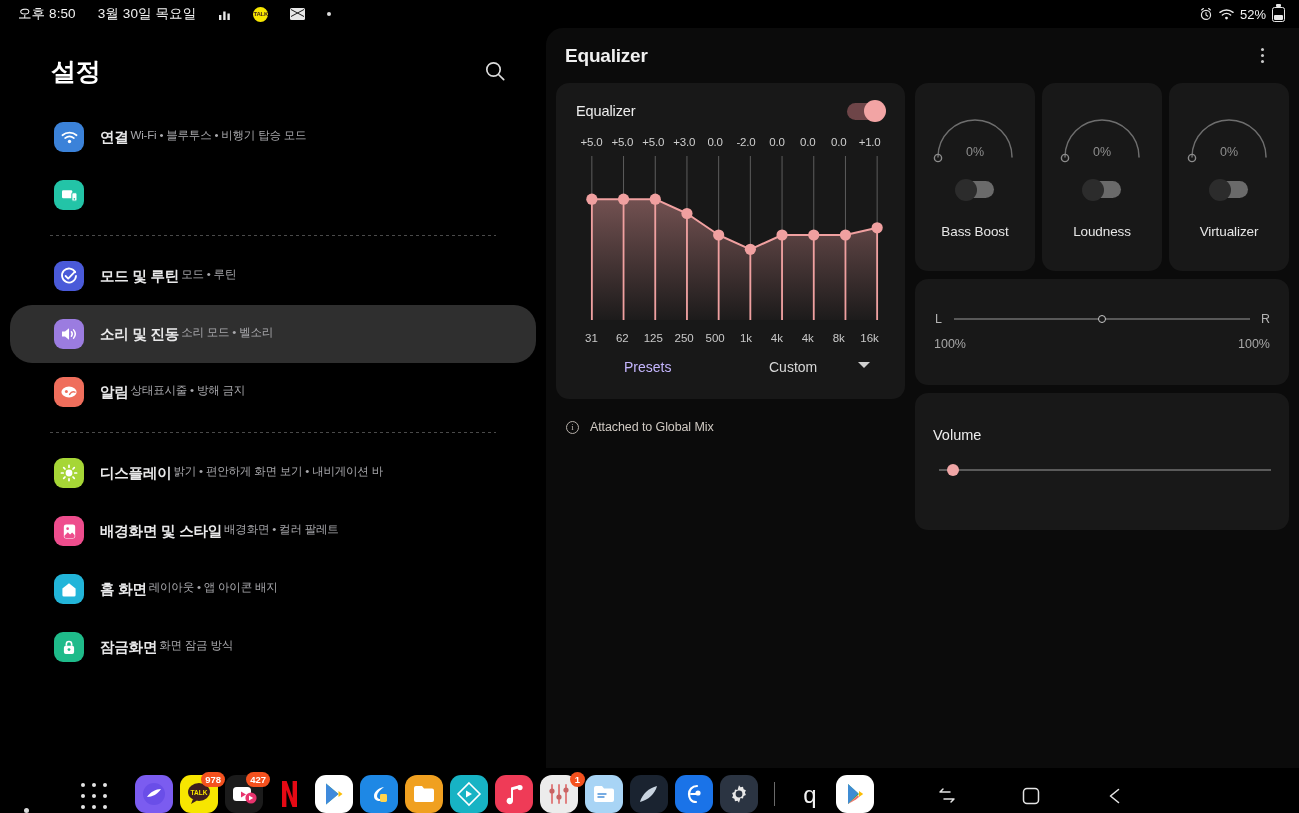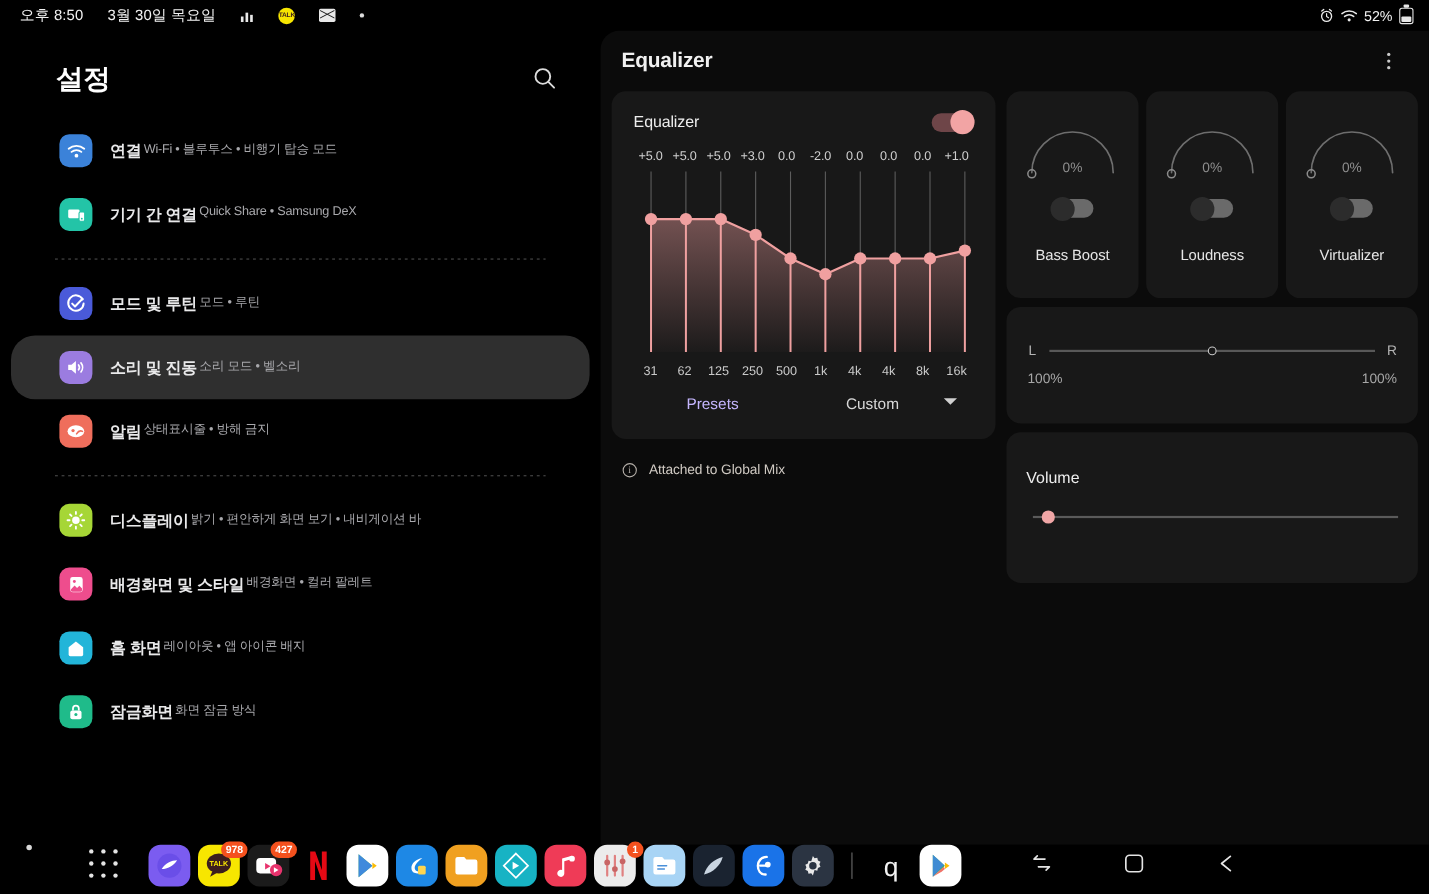--- a/index.html
+++ b/index.html
@@ -120,21 +120,21 @@
 
   
   #vol-card{margin-top:8px;height:137px;padding:34px 18px 0;}
   .vol-title{font-size:14.5px;color:#ededed;}
   .vol-slider{margin-top:21px;height:12px;position:relative;cursor:pointer;}
   .vol-track{position:absolute;left:6px;right:0;top:5px;height:1.5px;background:#5a5a5a;}
   .vol-thumb{position:absolute;left:0;top:0;width:12px;height:12px;border-radius:50%;background:#f0a6a6;}
 
   
   #taskbar{position:absolute;left:0;top:768px;width:1299px;height:45px;background:#000;
-     display:flex;align-items:flex-start;}
+     display:flex;align-items:flex-end;}
   .tb-dot{width:5px;height:5px;border-radius:50%;background:#d8d8d8;margin-left:24px;}
   .tb-apps{width:34px;height:34px;margin-left:48px;display:grid;
      grid-template-columns:repeat(3,1fr);grid-template-rows:repeat(3,1fr);
      place-items:center;cursor:pointer;}
   .tb-apps i{width:4px;height:4px;border-radius:50%;background:#e4e4e4;display:block;}
   .tb-icons{display:flex;align-items:center;gap:7px;margin-left:24px;}
   .tb-ico{width:38px;height:38px;border-radius:11px;position:relative;display:flex;
      align-items:center;justify-content:center;flex:none;cursor:pointer;}
   .sq{border-radius:12px;}
   .badge{position:absolute;top:-3px;right:-7px;min-width:19px;height:15px;padding:0 4px;
@@ -207,24 +207,20 @@
           <div class="s-sub">Wi-Fi  •  블루투스  •  비행기 탑승 모드</div>
         </div>
       </div>
       <div class="s-item">
         <div class="s-icon" style="background:#23c4a7">
           <svg width="17" height="15" viewBox="0 0 18 16">
             <rect x="1" y="2.5" width="11" height="8.5" rx="1.3" fill="#fff"></rect>
             <rect x="11.5" y="5" width="5.5" height="9" rx="1.3" fill="#fff" stroke="#23c4a7" stroke-width="1.1"></rect>
             <circle cx="14.2" cy="11.5" r=".9" fill="#23c4a7"></circle>
           </svg>
-        </div>
-        <div class="s-txt">
-          <div class="s-name">기기 간 연결</div>
-          <div class="s-sub">Quick Share  •  Samsung DeX</div>
         </div>
       </div>
       <div class="divider"></div>
       <div class="s-item">
         <div class="s-icon" style="background:#4a5ad9">
           <svg width="18" height="18" viewBox="0 0 18 18">
             <path d="M15.2 5.2A7 7 0 1 0 16 9" stroke="#fff" stroke-width="1.8" fill="none" stroke-linecap="round"></path>
             <path d="M5.6 9l2.6 2.6L15 4.6" stroke="#fff" stroke-width="1.8" fill="none" stroke-linecap="round" stroke-linejoin="round"></path>
           </svg>
         </div>

